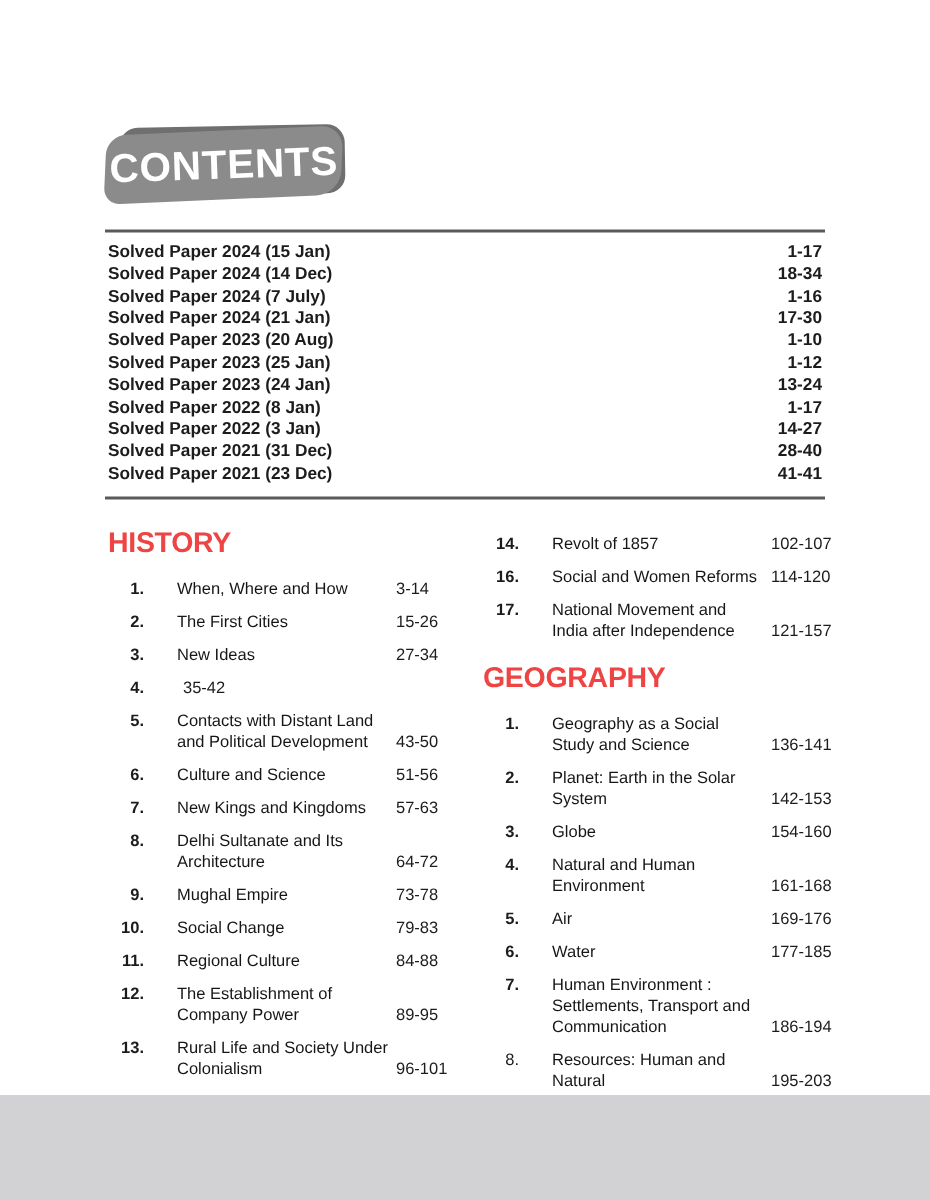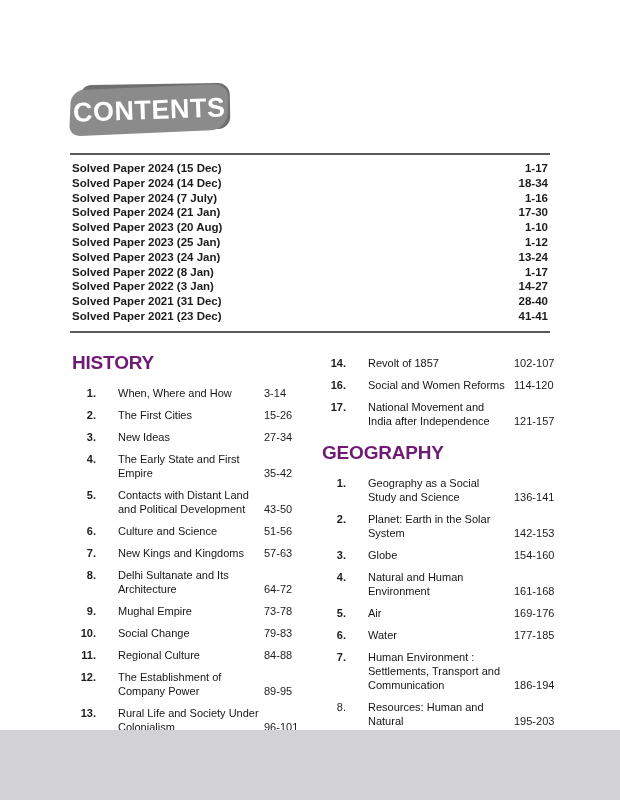--- a/index.html
+++ b/index.html
@@ -32,21 +32,21 @@
     font-size:11.5px;font-weight:bold;line-height:14.8px;}
   .paper-title{text-align:left;}
   .paper-pages{text-align:center;}
 
   
   .columns{position:absolute;left:72px;top:352px;width:486px;display:flex;}
   .col{width:236px;}
   .col-left{margin-right:14px;}
   .col-right{padding-top:4px;}
   .section-heading{font-size:19px;font-weight:bold;letter-spacing:-0.2px;
-    color:#701a75;margin:0 0 12px 0;}
+    color:#ef4444;margin:0 0 12px 0;}
   .col-right .section-heading{margin-top:14px;}
   .toc-item{display:flex;font-size:11px;line-height:14px;margin-bottom:8px;}
   .toc-item .num{flex:none;width:24px;text-align:right;padding-right:22px;
     font-weight:bold;align-self:flex-start;}
   .toc-item .num.num-regular{font-weight:normal;}
   .toc-item .title{flex:1;color:#161616;}
   .toc-item .pages{flex:none;min-width:44px;padding-left:4px;text-align:left;
     align-self:flex-end;}
 
   
@@ -60,21 +60,21 @@
 
   <div class="badge-wrap">
     <div class="badge-back"></div>
     <div class="badge-front">
       <span class="badge-text">CONTENTS</span>
     </div>
   </div>
 
   <div class="papers">
       <div class="paper-row">
-        <span class="paper-title">Solved Paper 2024 (15 Dec)</span>
+        <span class="paper-title">Solved Paper 2024 (15 Jan)</span>
         <span class="paper-pages">1-17</span>
       </div>
       <div class="paper-row">
         <span class="paper-title">Solved Paper 2024 (14 Dec)</span>
         <span class="paper-pages">18-34</span>
       </div>
       <div class="paper-row">
         <span class="paper-title">Solved Paper 2024 (7 July)</span>
         <span class="paper-pages">1-16</span>
       </div>
@@ -125,21 +125,20 @@
           <span class="title">The First Cities</span>
           <span class="pages">15-26</span>
         </div>
         <div class="toc-item">
           <span class="num">3.</span>
           <span class="title">New Ideas</span>
           <span class="pages">27-34</span>
         </div>
         <div class="toc-item">
           <span class="num">4.</span>
-          <span class="title">The Early State and First Empire</span>
           <span class="pages">35-42</span>
         </div>
         <div class="toc-item">
           <span class="num">5.</span>
           <span class="title">Contacts with Distant Land and Political Development</span>
           <span class="pages">43-50</span>
         </div>
         <div class="toc-item">
           <span class="num">6.</span>
           <span class="title">Culture and Science</span>

